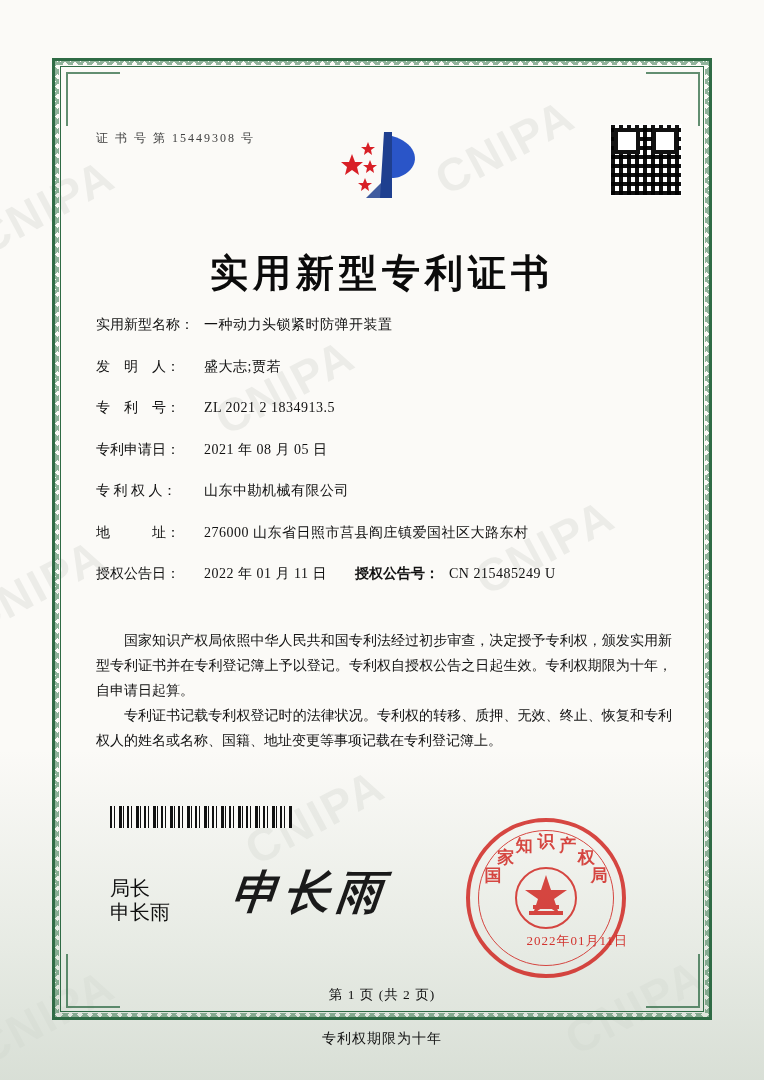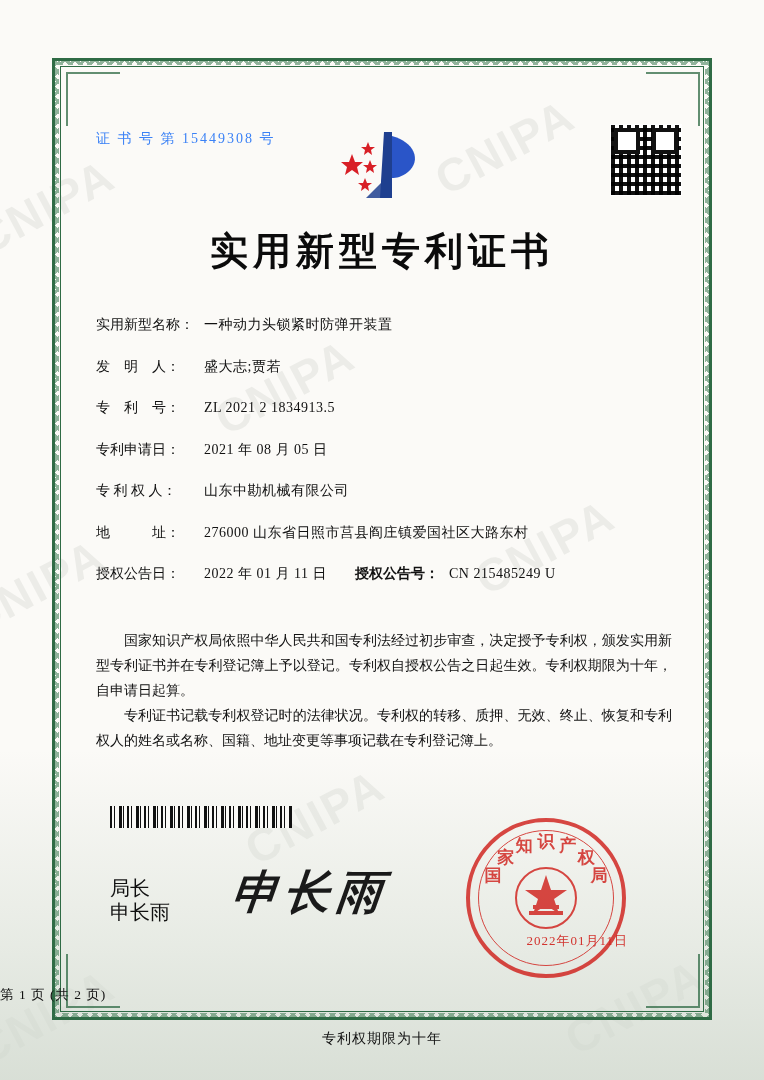--- a/index.html
+++ b/index.html
@@ -96,22 +96,22 @@
   }
   .corner.tl { left: 66px;  top: 72px;  border-right: 0; border-bottom: 0; }
   .corner.tr { left: 646px; top: 72px;  border-left: 0;  border-bottom: 0; }
   .corner.bl { left: 66px;  top: 954px; border-right: 0; border-top: 0; }
   .corner.br { left: 646px; top: 954px; border-left: 0;  border-top: 0; }
 
   
   .cert-no {
     position: absolute;
     left: 96px; top: 130px;
-    font-size: 14px;
-    color: #3b82f6;
+    font-size: 12px;
+    color: #404040;
     letter-spacing: 2px;
     text-align: center;
   }
   .qr {
     position: absolute;
     right: 82px; top: 124px;
     width: 70px; height: 70px;
     background-color: #fff;
     background-image:
       repeating-linear-gradient(90deg, #111 0 4px, #fff 4px 8px),
@@ -133,21 +133,21 @@
   .emblem {
     position: absolute;
     left: 50%; top: 126px;
     transform: translateX(-50%);
     width: 120px; height: 86px;
   }
 
   
   .title {
     position: absolute;
-    left: 0; right: 0; top: 226px;
+    left: 0; right: 0; top: 248px;
     text-align: center;
     font-size: 38px;
     font-weight: bold;
     letter-spacing: 5px;
     color: #0b0b0b;
     font-family: "Liberation Serif", "DejaVu Serif", serif;
   }
 
   
   .fields {
@@ -261,21 +261,21 @@
     color: #d0211c;
     font-size: 13px;
     letter-spacing: 1px;
     opacity: .9;
   }
 
   
   .page-num {
     position: absolute;
     left: 0; right: 0; top: 986px;
-    text-align: left;
+    text-align: center;
     font-size: 13.5px;
     color: #111;
     letter-spacing: 1px;
   }
   .footer-note {
     position: absolute;
     left: 0; right: 0; top: 1030px;
     text-align: center;
     font-size: 14px;
     color: #111;

